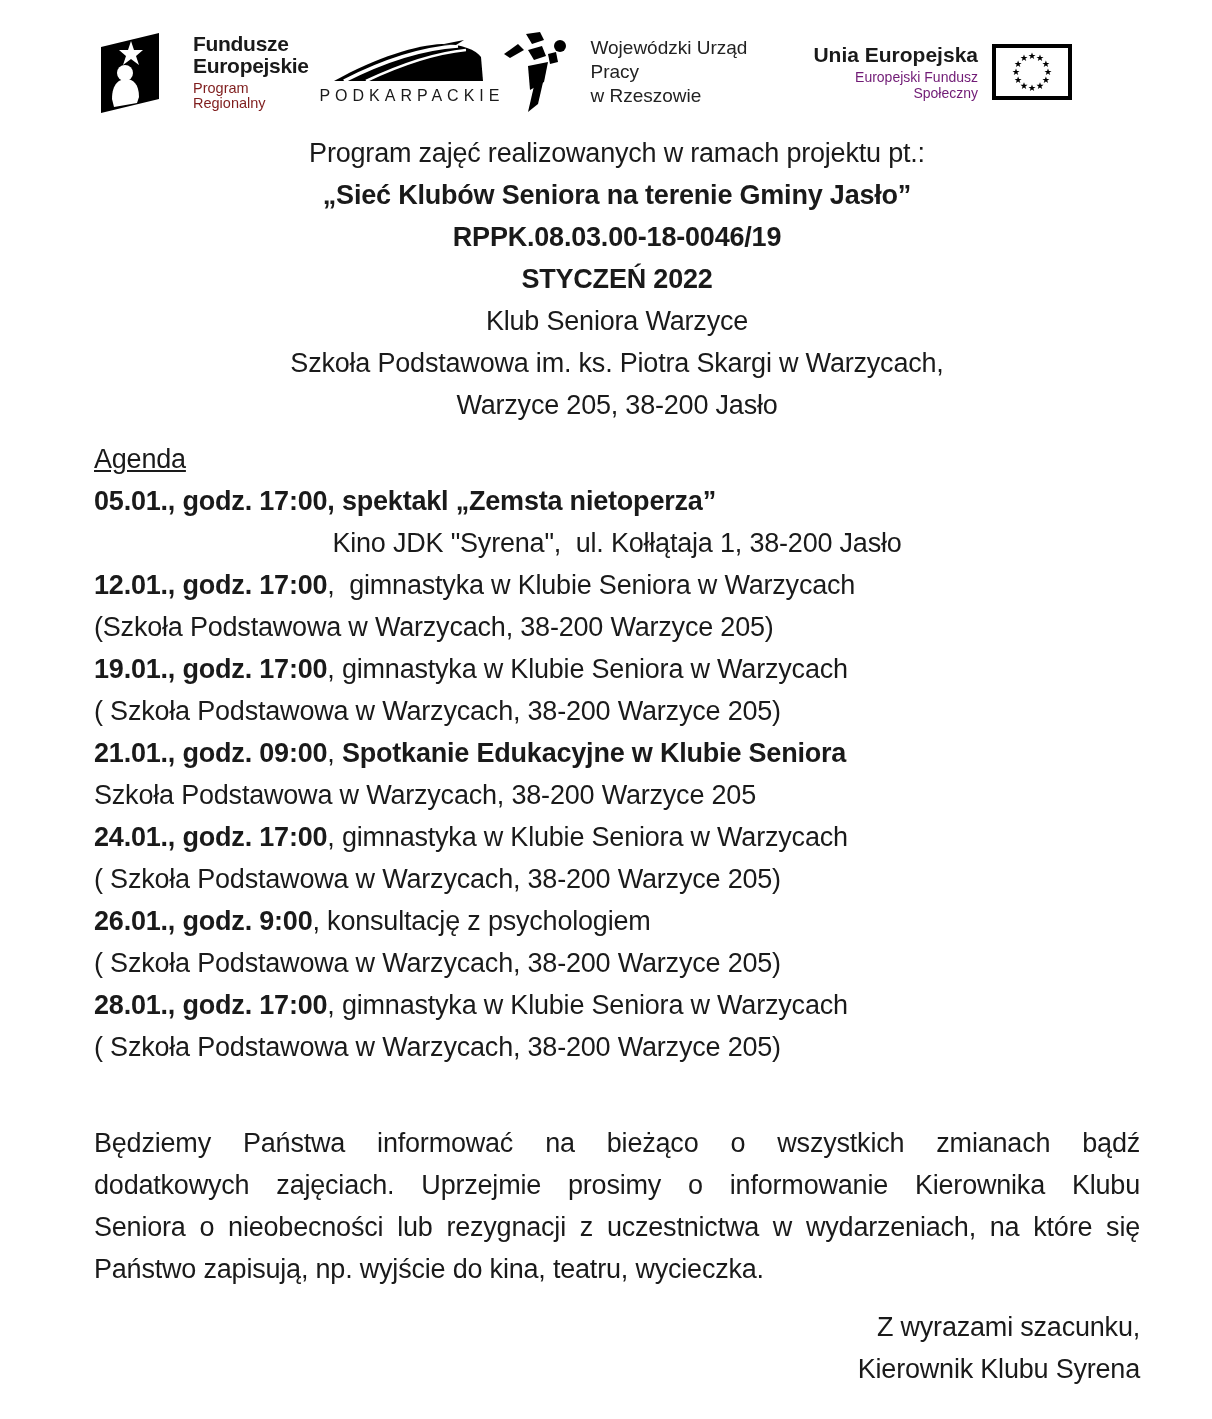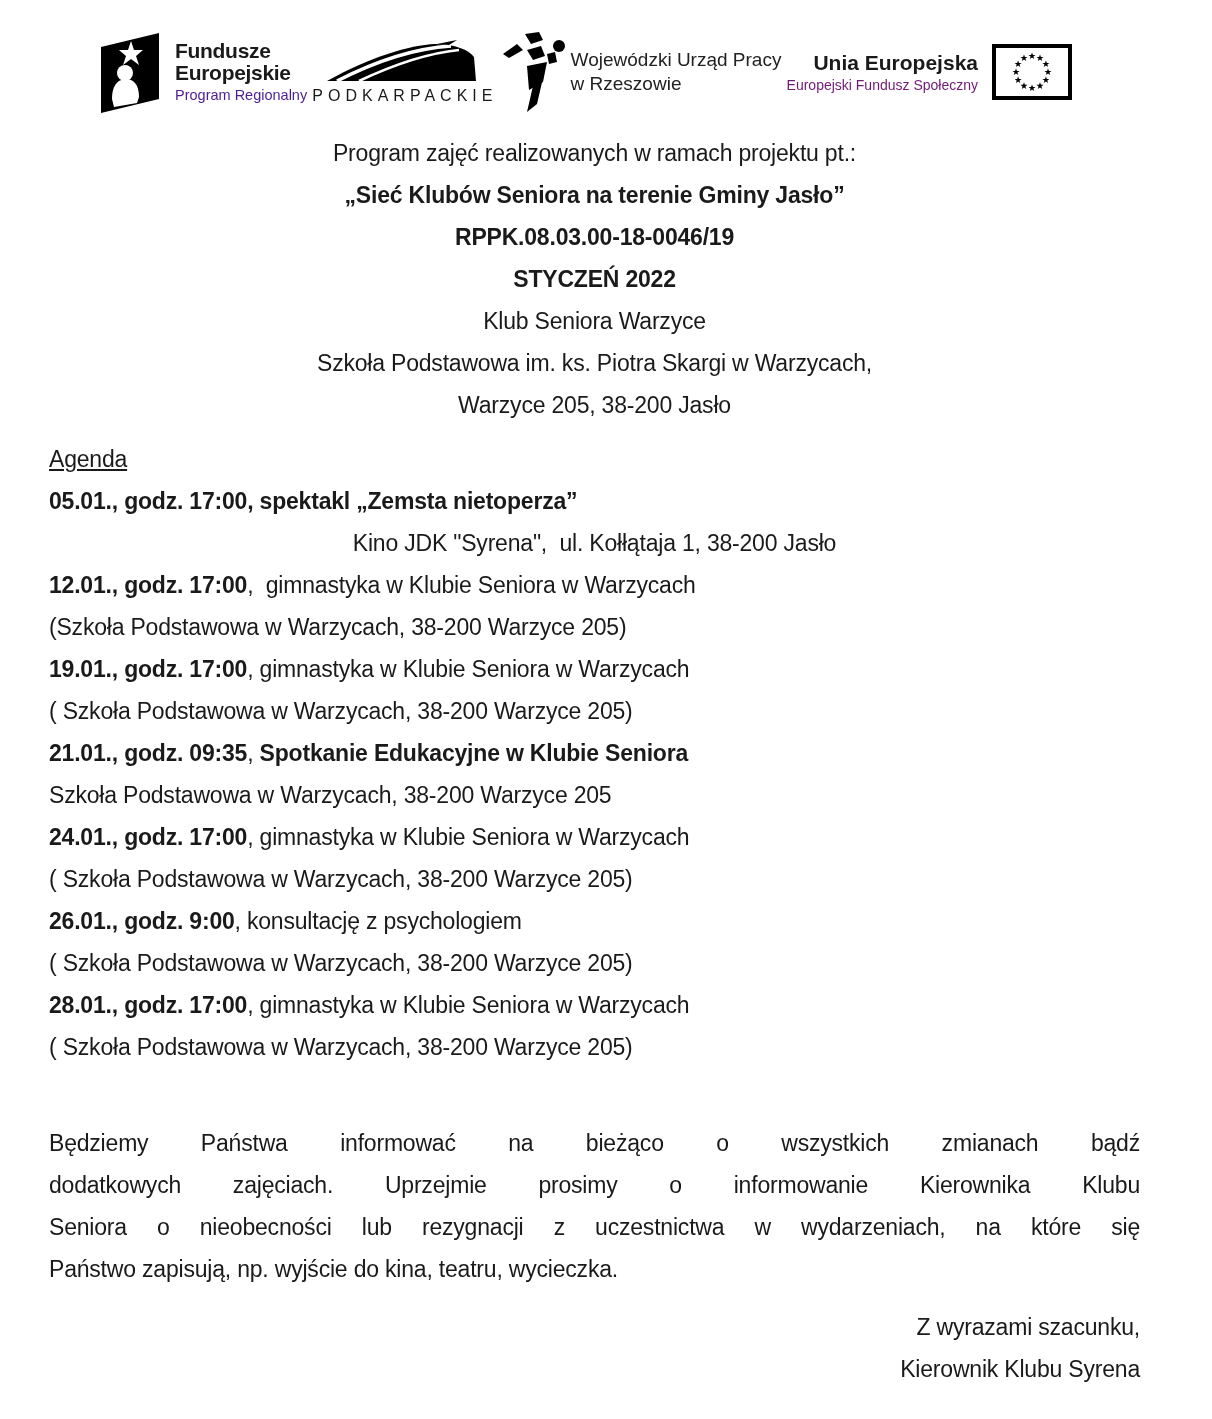--- a/index.html
+++ b/index.html
@@ -16,34 +16,34 @@
   }
 
   
   .logos {
     display: flex;
     align-items: center;
     justify-content: space-between;
     padding: 26px 140px 0 95px;
     height: 118px;
   }
-  .logo { display: flex; align-items: center; gap: 2px; }
+  .logo { display: flex; align-items: center; gap: 20px; }
   .fe-text { line-height: 1.05; }
   .fe-main { font-weight: bold; font-size: 21px; letter-spacing: -0.3px; }
-  .fe-sub { font-size: 14.5px; margin-top: 4px; color: #4c1d95; }
+  .fe-sub { font-size: 14.5px; margin-top: 4px; color: #7f1d1d; }
   .pk { display: flex; flex-direction: column; align-items: center; }
   .pk-label { font-size: 16px; letter-spacing: 5px; margin-top: 2px; font-weight: 500; text-align: right; }
   .wup-text { font-size: 19px; line-height: 1.25; color: #222; }
   .ue { gap: 14px; }
   .ue-text { text-align: right; line-height: 1.15; }
   .ue-main { font-weight: bold; font-size: 21px; }
   .ue-sub { font-size: 14px; margin-top: 2px; color: #701a75; }
 
   
-  .content { padding: 14px 72px 0 49px; font-size: 23px; line-height: 42px; letter-spacing: -0.2px; }
+  .content { padding: 14px 72px 0 94px; font-size: 27px; line-height: 42px; letter-spacing: -0.2px; }
   .center { text-align: center; }
   .b { font-weight: bold; }
   .line { white-space: pre-wrap; }
   .agenda-heading { margin-top: 12px; }
   .agenda-heading span { text-decoration: underline; }
   .closing { margin-top: 54px; }
   .just { text-align: justify; text-align-last: justify; }
   .signature { margin-top: 16px; text-align: right; }
 
   
@@ -145,21 +145,21 @@
 
       <div class="line"><span class="b">05.01., godz. 17:00, spektakl „Zemsta nietoperza”</span></div>
       <div class="line center">Kino JDK "Syrena",  ul. Kołłątaja 1, 38-200 Jasło</div>
 
       <div class="line"><span class="b">12.01., godz. 17:00</span><span>,  gimnastyka w Klubie Seniora w Warzycach</span></div>
       <div class="line">(Szkoła Podstawowa w Warzycach, 38-200 Warzyce 205)</div>
 
       <div class="line"><span class="b">19.01., godz. 17:00</span><span>, gimnastyka w Klubie Seniora w Warzycach</span></div>
       <div class="line">( Szkoła Podstawowa w Warzycach, 38-200 Warzyce 205)</div>
 
-      <div class="line"><span class="b">21.01., godz. 09:35</span><span>, </span><span class="b">Spotkanie Edukacyjne w Klubie Seniora</span></div>
+      <div class="line"><span class="b">21.01., godz. 09:00</span><span>, </span><span class="b">Spotkanie Edukacyjne w Klubie Seniora</span></div>
       <div class="line">Szkoła Podstawowa w Warzycach, 38-200 Warzyce 205</div>
 
       <div class="line"><span class="b">24.01., godz. 17:00</span><span>, gimnastyka w Klubie Seniora w Warzycach</span></div>
       <div class="line">( Szkoła Podstawowa w Warzycach, 38-200 Warzyce 205)</div>
 
       <div class="line"><span class="b">26.01., godz. 9:00</span><span>, konsultację z psychologiem</span></div>
       <div class="line">( Szkoła Podstawowa w Warzycach, 38-200 Warzyce 205)</div>
 
       <div class="line"><span class="b">28.01., godz. 17:00</span><span>, gimnastyka w Klubie Seniora w Warzycach</span></div>
       <div class="line">( Szkoła Podstawowa w Warzycach, 38-200 Warzyce 205)</div>

